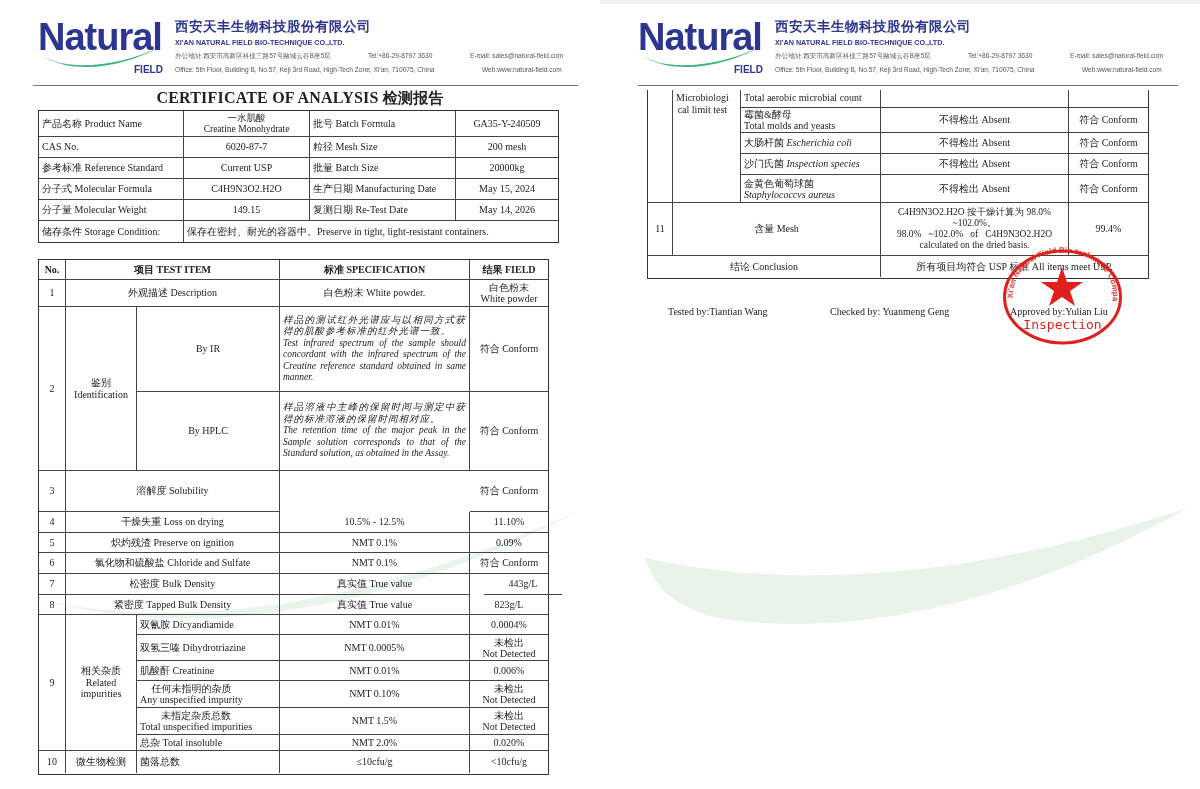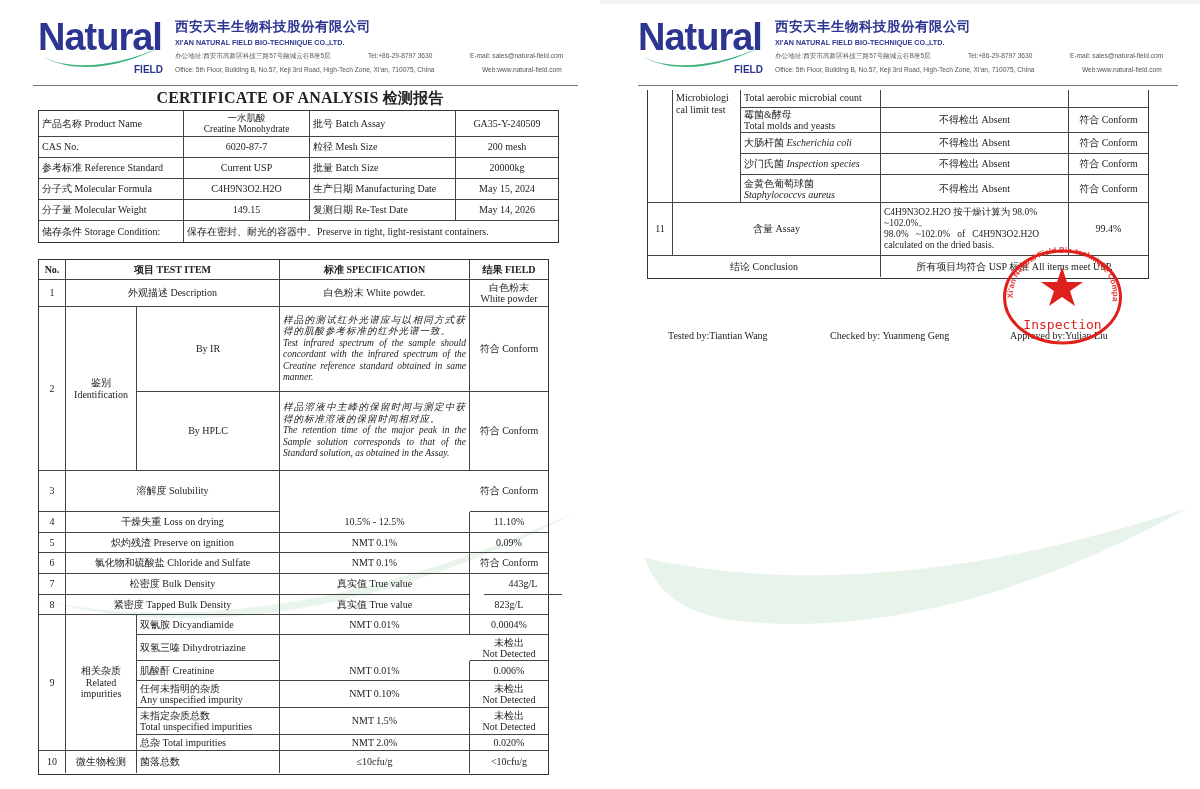--- a/index.html
+++ b/index.html
@@ -20,32 +20,32 @@
   .logo-swoosh { position:absolute; left:0; top:30px; }
   .co-cn { position:absolute; left:145px; top:4px; font-family:"DejaVu Sans", sans-serif; font-weight:bold; font-size:13.5px; color:#2c3590; letter-spacing:0.5px; }
   .co-en { position:absolute; left:145px; top:24px; font-family:"Liberation Sans", sans-serif; font-weight:bold; font-size:7.2px; color:#2c3590; }
   .addr { position:absolute; font-family:"Liberation Sans", sans-serif; font-size:6.6px; color:#555; white-space:nowrap; }
   .hdr-rule { position:absolute; left:33px; top:85px; width:545px; height:1px; background:#777; }
 
   
   .tbl { position:absolute; border:1.5px solid #333; box-sizing:border-box; }
   .c { position:absolute; box-sizing:border-box; border-right:1px solid #444; border-bottom:1px solid #444;
        font-size:10px; line-height:11.5px; display:flex; align-items:center; justify-content:center; text-align:center; padding:0 3px; }
-  .c.l { justify-content:flex-start; text-align:left; }
+  .c.l { justify-content:flex-start; text-align:center; }
   .c.j { justify-content:flex-start; text-align:justify; align-items:center;font-style:italic; }
   .c.nr { border-right:none; }
   .c.nb { border-bottom:none; }
   .c.b { font-weight:bold; }
   .title { position:absolute; left:0; width:600px; top:89px; text-align:center; font-weight:bold; font-size:16px; letter-spacing:0.2px; }
   .title .cn { font-family:"DejaVu Sans", sans-serif; font-size:15px; }
   .it { font-style:italic; }
 
   .watermark { position:absolute; pointer-events:none; }
 
-  .sig { position:absolute; font-size:10px; top:306px;margin-top:24px; }
+  .sig { position:absolute; font-size:10px; top:306px; }
   .stamp { position:absolute; left:1000px; top:245px; width:125px; height:100px; }
 </style>
 </head>
 <body>
 
 <div class="page" id="page-left">
 
   <svg class="watermark" style="left:30px;top:500px" width="560" height="130" viewBox="0 0 560 130">
     <path d="M10 100 C 150 130, 330 110, 550 10 C 400 90, 200 150, 10 100 Z" fill="#e4f1e6" opacity="0.8"></path>
   </svg>
@@ -71,21 +71,21 @@
   <div class="title">
     <span>CERTIFICATE OF ANALYSIS</span>
     <span class="cn">检测报告</span>
   </div>
 
   <div class="tbl" style="left:38px;top:110px;width:521px;height:133px;">
 
     <div class="c l" style="left:0;top:0;width:145px;height:26px">产品名称 Product Name</div>
     <div class="c" style="left:145px;top:0;width:126px;height:26px;white-space:pre-line;font-size:9.5px;line-height:10.5px">一水肌酸
 Creatine Monohydrate</div>
-    <div class="c l" style="left:271px;top:0;width:146px;height:26px">批号 Batch Assay</div>
+    <div class="c l" style="left:271px;top:0;width:146px;height:26px">批号 Batch Formula</div>
     <div class="c nr" style="left:417px;top:0;width:102px;height:26px">GA35-Y-240509</div>
 
     <div class="c l" style="left:0;top:26px;width:145px;height:21px">CAS No.</div>
     <div class="c" style="left:145px;top:26px;width:126px;height:21px">6020-87-7</div>
     <div class="c l" style="left:271px;top:26px;width:146px;height:21px">粒径 Mesh Size</div>
     <div class="c nr" style="left:417px;top:26px;width:102px;height:21px">200 mesh</div>
 
     <div class="c l" style="left:0;top:47px;width:145px;height:21px">参考标准 Reference Standard</div>
     <div class="c" style="left:145px;top:47px;width:126px;height:21px">Current USP</div>
     <div class="c l" style="left:271px;top:47px;width:146px;height:21px">批量 Batch Size</div>
@@ -167,40 +167,41 @@
     <div class="c" style="left:0;top:355px;width:27px;height:136px">9</div>
     <div class="c" style="left:27px;top:355px;width:71px;height:136px;white-space:pre-line">相关杂质
 Related
 impurities</div>
 
     <div class="c l" style="left:98px;top:355px;width:143px;height:20px">双氰胺 Dicyandiamide</div>
     <div class="c" style="left:241px;top:355px;width:190px;height:20px">NMT 0.01%</div>
     <div class="c nr" style="left:431px;top:355px;width:78px;height:20px">0.0004%</div>
 
     <div class="c l" style="left:98px;top:375px;width:143px;height:26px">双氢三嗪 Dihydrotriazine</div>
+    <div class="c" style="left:241px;top:375px;width:190px;height:26px">NMT 0.0005%</div>
     <div class="c nr" style="left:431px;top:375px;width:78px;height:26px;white-space:pre-line;line-height:11px">未检出
 Not Detected</div>
 
     <div class="c l" style="left:98px;top:401px;width:143px;height:20px">肌酸酐 Creatinine</div>
     <div class="c" style="left:241px;top:401px;width:190px;height:20px">NMT 0.01%</div>
     <div class="c nr" style="left:431px;top:401px;width:78px;height:20px">0.006%</div>
 
     <div class="c l" style="left:98px;top:421px;width:143px;height:27px;white-space:pre-line;line-height:11px">任何未指明的杂质
 Any unspecified impurity</div>
     <div class="c" style="left:241px;top:421px;width:190px;height:27px">NMT 0.10%</div>
     <div class="c nr" style="left:431px;top:421px;width:78px;height:27px;white-space:pre-line;line-height:11px">未检出
 Not Detected</div>
 
     <div class="c l" style="left:98px;top:448px;width:143px;height:27px;white-space:pre-line;line-height:11px">未指定杂质总数
 Total unspecified impurities</div>
     <div class="c" style="left:241px;top:448px;width:190px;height:27px">NMT 1.5%</div>
     <div class="c nr" style="left:431px;top:448px;width:78px;height:27px;white-space:pre-line;line-height:11px">未检出
 Not Detected</div>
 
-    <div class="c l" style="left:98px;top:475px;width:143px;height:16px">总杂 Total impurities</div>
+    <div class="c l" style="left:98px;top:475px;width:143px;height:16px">总杂 Total insoluble</div>
     <div class="c" style="left:241px;top:475px;width:190px;height:16px">NMT 2.0%</div>
     <div class="c nr" style="left:431px;top:475px;width:78px;height:16px">0.020%</div>
 
     <div class="c nb" style="left:0;top:491px;width:27px;height:22px">10</div>
     <div class="c nb" style="left:27px;top:491px;width:71px;height:22px">微生物检测</div>
     <div class="c l nb" style="left:98px;top:491px;width:143px;height:22px">菌落总数</div>
     <div class="c nb" style="left:241px;top:491px;width:190px;height:22px">≤10cfu/g</div>
     <div class="c nr nb" style="left:431px;top:491px;width:78px;height:22px">&lt;10cfu/g</div>
   </div>
 </div>
@@ -260,21 +261,21 @@
     <div class="c nr" style="left:421px;top:64px;width:79px;height:21px">符合 Conform</div>
 
     <div class="c l" style="left:93px;top:85px;width:140px;height:28px;flex-direction:column;align-items:flex-start;justify-content:center;line-height:11px">
       <span>金黄色葡萄球菌</span>
       <span class="it">Staphylococcvs aureus</span>
     </div>
     <div class="c" style="left:233px;top:85px;width:188px;height:28px">不得检出 Absent</div>
     <div class="c nr" style="left:421px;top:85px;width:79px;height:28px">符合 Conform</div>
 
     <div class="c" style="left:0;top:113px;width:25px;height:53px">11</div>
-    <div class="c" style="left:25px;top:113px;width:208px;height:53px">含量 Assay</div>
+    <div class="c" style="left:25px;top:113px;width:208px;height:53px">含量 Mesh</div>
     <div class="c l" style="left:233px;top:113px;width:188px;height:53px;flex-direction:column;align-items:stretch;justify-content:center;font-size:9.5px;line-height:11px">
       <div style="white-space:pre">C4H9N3O2.H2O 按干燥计算为 98.0%</div>
       <div>~102.0%。</div>
       <div style="white-space:pre">98.0%   ~102.0%   of   C4H9N3O2.H2O</div>
       <div>calculated on the dried basis.</div>
     </div>
     <div class="c nr" style="left:421px;top:113px;width:79px;height:53px">99.4%</div>
 
     <div class="c nr nb" style="left:233px;top:166px;width:267px;height:21px">所有项目均符合 USP 标准 All items meet USP.</div>
     <div class="c nb" style="left:0;top:166px;width:233px;height:21px">结论 Conclusion</div>

